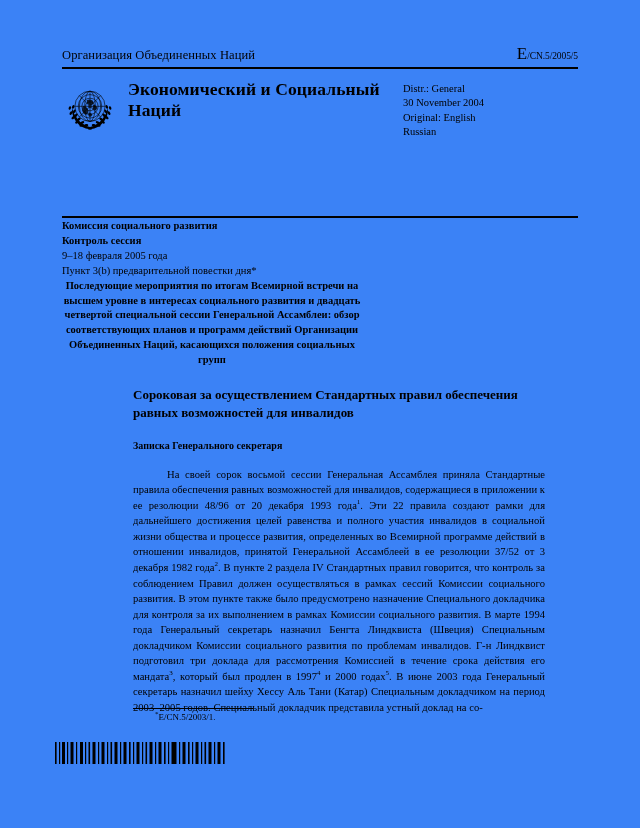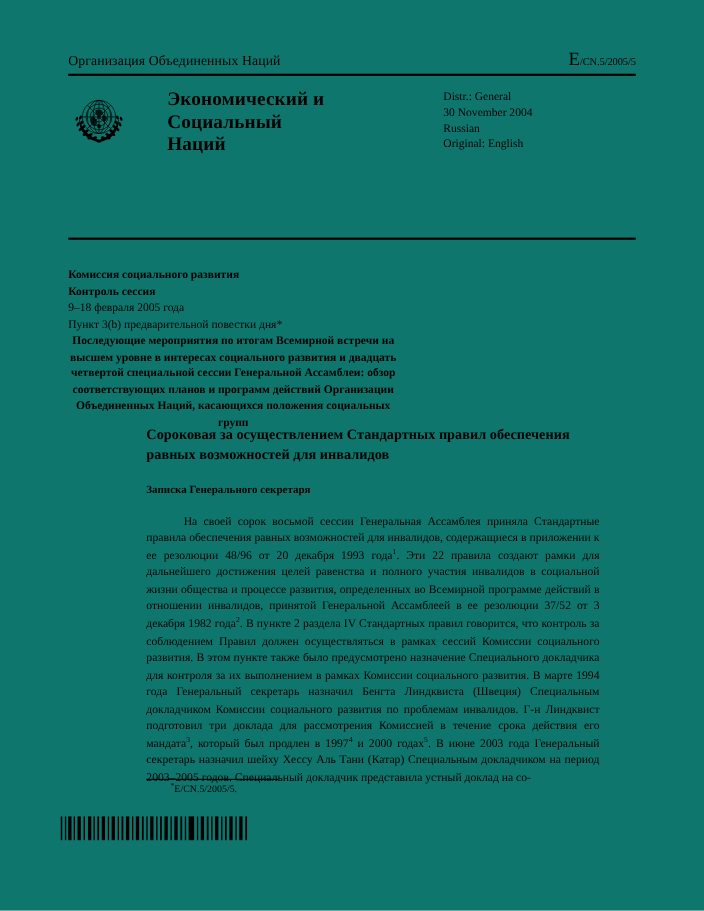--- a/index.html
+++ b/index.html
@@ -10,21 +10,21 @@
   }
   body {
     font-family: "Liberation Serif", "DejaVu Serif", serif;
     color: #000000;
   }
   .page {
     position: relative;
     width: 640px;
     height: 828px;
     margin: 0 auto;
-    background: #0f766e;
+    background: #3b82f6;
     overflow: hidden;
     box-sizing: border-box;
   }
 
   
   .masthead {
     position: absolute;
     left: 62px;
     top: 44px;
     width: 516px;
@@ -55,21 +55,20 @@
     border: 0;
     border-top: 2px solid #000;
     margin: 0;
     width: 100%;
   }
 
   .masthead-body {
     display: flex;
     align-items: flex-start;
     padding-top: 9px;
-    gap: 24px;
   }
   .emblem-cell {
     width: 66px;
     flex: 0 0 66px;
     padding-top: 2px;
   }
   .emblem {
     display: block;
   }
   .body-title-cell {
@@ -94,21 +93,21 @@
   }
 
   
   .committee-wrap {
     position: absolute;
     left: 62px;
     top: 216px;
     width: 516px;
   }
   .committee-block {
-    padding-top: 26px;
+    padding-top: 1px;
     width: 300px;
     font-size: 10.5px;
     line-height: 1.42;
   }
   .committee-block .cb-bold {
     font-weight: bold;
   }
   .committee-block .cb-reg {
     font-weight: normal;
   }
@@ -264,22 +263,22 @@
       </div>
 
       <div class="body-title-cell">
         <div class="body-title">Экономический и Социальный</div>
         <div class="body-title">Наций</div>
       </div>
 
       <div class="distr-cell">
         <div>Distr.: General</div>
         <div>30 November 2004</div>
+        <div>Original: English</div>
         <div>Russian</div>
-        <div>Original: English</div>
       </div>
 
     </div>
   </div>
 
   <div class="committee-wrap">
     <hr class="rule-thick">
     <div class="committee-block">
       <div class="cb-bold cb-line">Комиссия социального развития</div>
       <div class="cb-bold cb-line">Контроль сессия</div>
@@ -294,21 +293,21 @@
     <h2 class="doc-subtitle">Записка Генерального секретаря</h2>
 
     <p class="para">
       <span>На своей сорок восьмой сессии Генеральная Ассамблея приняла Стандартные правила обеспечения равных возможностей для инвалидов, содержащиеся в приложении к ее резолюции 48/96 от 20 декабря 1993 года</span><sup>1</sup><span>. Эти 22 правила создают рамки для дальнейшего достижения целей равенства и полного участия инвалидов в социальной жизни общества и процессе развития, определенных во Всемирной программе действий в отношении инвалидов, принятой Генеральной Ассамблеей в ее резолюции 37/52 от 3 декабря 1982 года</span><sup>2</sup><span>. В пункте 2 раздела IV Стандартных правил говорится, что контроль за соблюдением Правил должен осуществляться в рамках сессий Комиссии социального развития. В этом пункте также было предусмотрено назначение Специального докладчика для контроля за их выполнением в рамках Комиссии социального развития. В марте 1994 года Генеральный секретарь назначил Бенгта Линдквиста (Швеция) Специальным докладчиком Комиссии социального развития по проблемам инвалидов. Г-н Линдквист подготовил три доклада для рассмотрения Комиссией в течение срока действия его мандата</span><sup>3</sup><span>, который был продлен в 1997</span><sup>4</sup><span> и 2000 годах</span><sup>5</sup><span>. В июне 2003 года Генеральный секретарь назначил шейху Хессу Аль Тани (Катар) Специальным докладчиком на период 2003–2005 годов. Специальный докладчик представила устный доклад на со-</span>
     </p>
   </div>
 
   <div class="footnote">
     <hr class="footnote-rule">
     <div class="footnote-text">
-      <sup>*</sup><span>E/CN.5/2005/5.</span>
+      <sup>*</sup><span>E/CN.5/2003/1.</span>
     </div>
   </div>
 
   <div class="footer">
     <svg class="barcode" width="205" height="22" viewBox="0 0 205 22">
       <g fill="#000">
         <rect x="0" y="0" width="1.6" height="22"></rect>
         <rect x="4" y="0" width="1.2" height="22"></rect>
         <rect x="7" y="0" width="3" height="22"></rect>
         <rect x="12" y="0" width="1.2" height="22"></rect>

